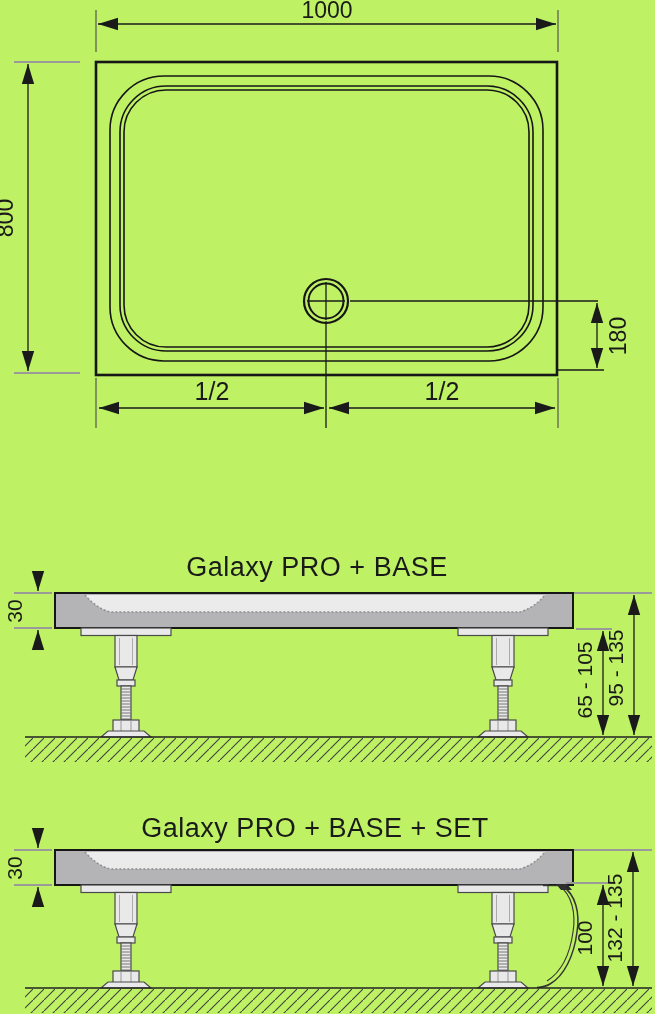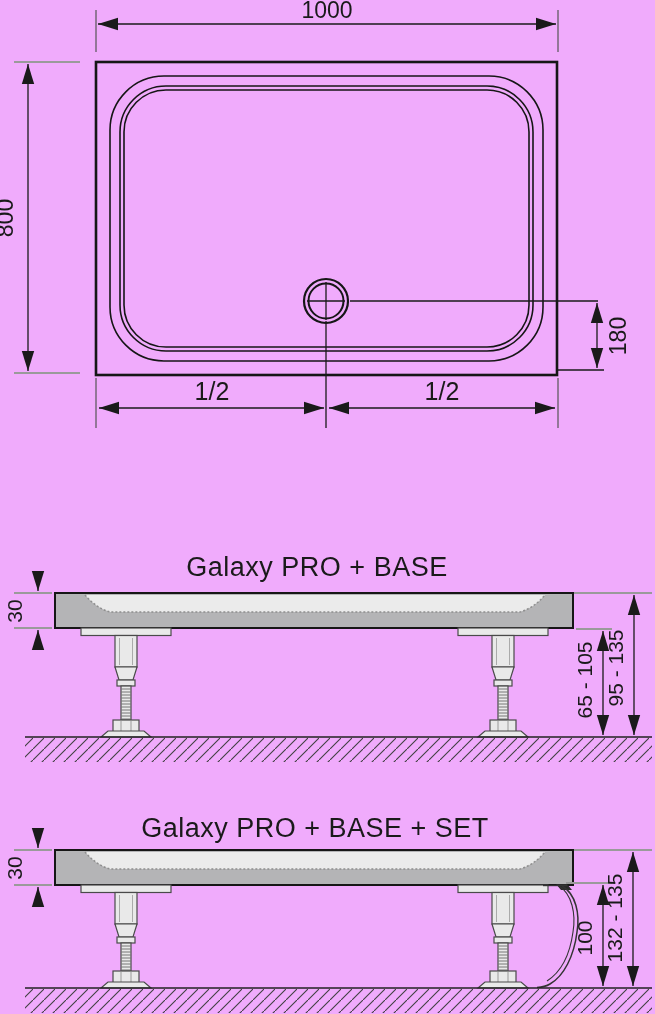--- a/index.html
+++ b/index.html
@@ -1,17 +1,17 @@
 <!DOCTYPE html>
 <html><head>
 <meta charset="utf-8">
 <style>
   html,body { margin:0; padding:0; background:#ffffff; }
   .canvas {
-    position:relative; width:655px; height:1014px; background:#f0abfc;
+    position:relative; width:655px; height:1014px; background:#bef264;
     font-family:"Liberation Sans", sans-serif; overflow:hidden;
   }
   .canvas svg { position:absolute; left:0; display:block; }
   #plan-svg { top:0; }
   #base-svg { top:540px; }
   #set-svg  { top:780px; }
   text { fill:#1a1a1a; }
   .dim   { font:23px "Liberation Sans", sans-serif; }
   .dimsm { font:21px "Liberation Sans", sans-serif; }
   .half  { font:25px "Liberation Sans", sans-serif; }

